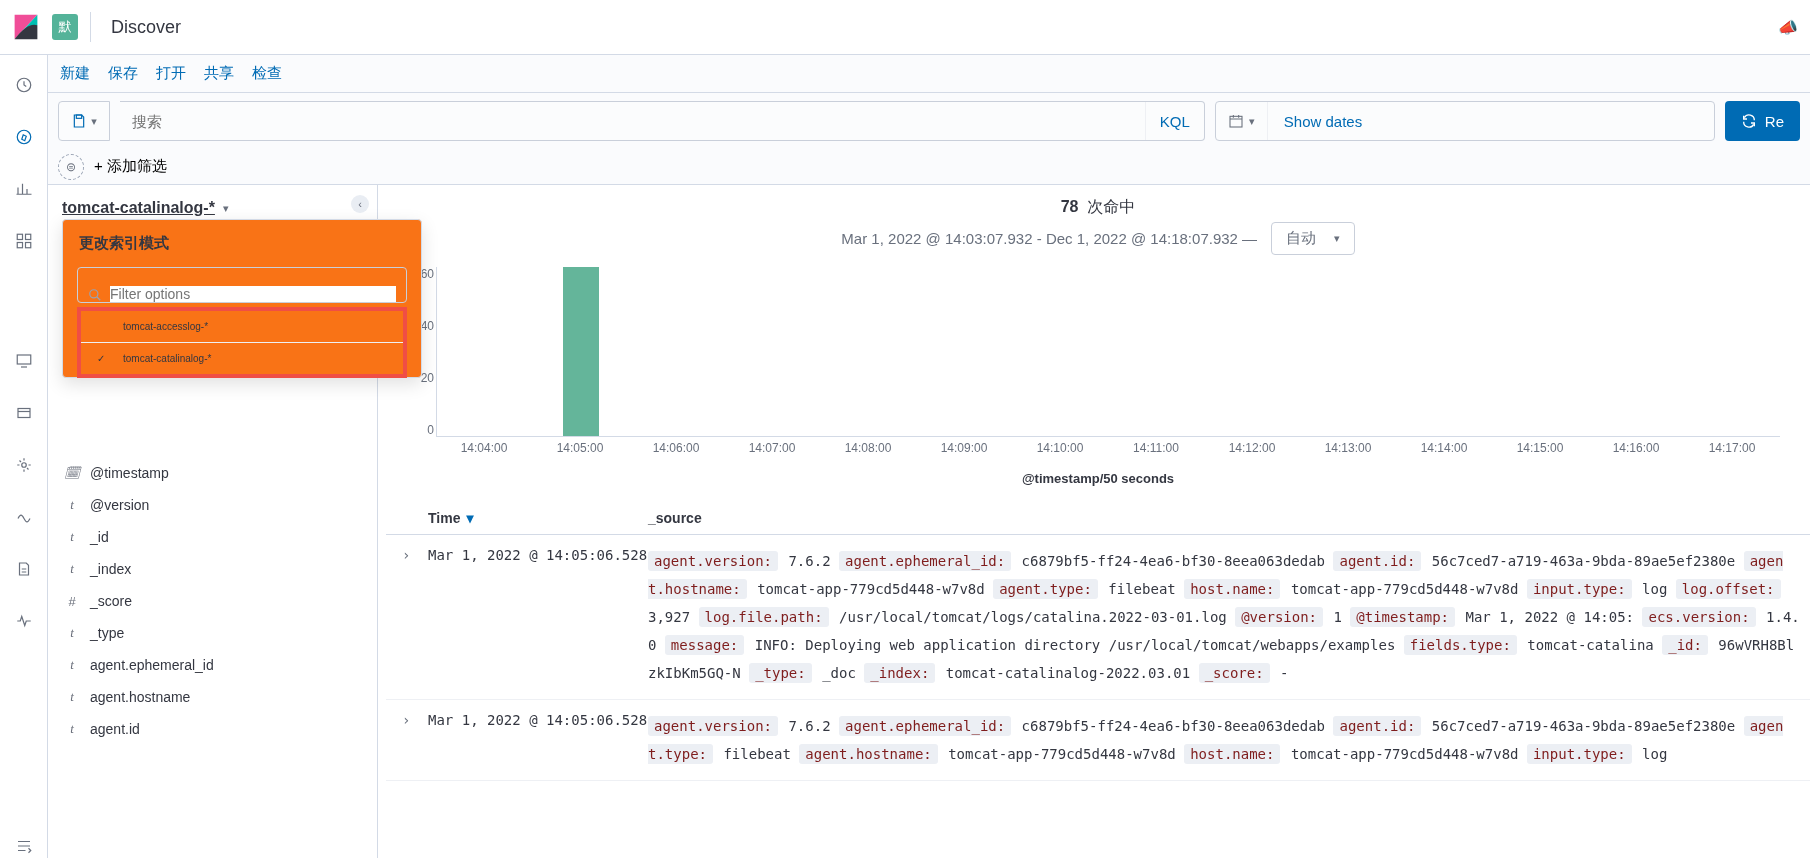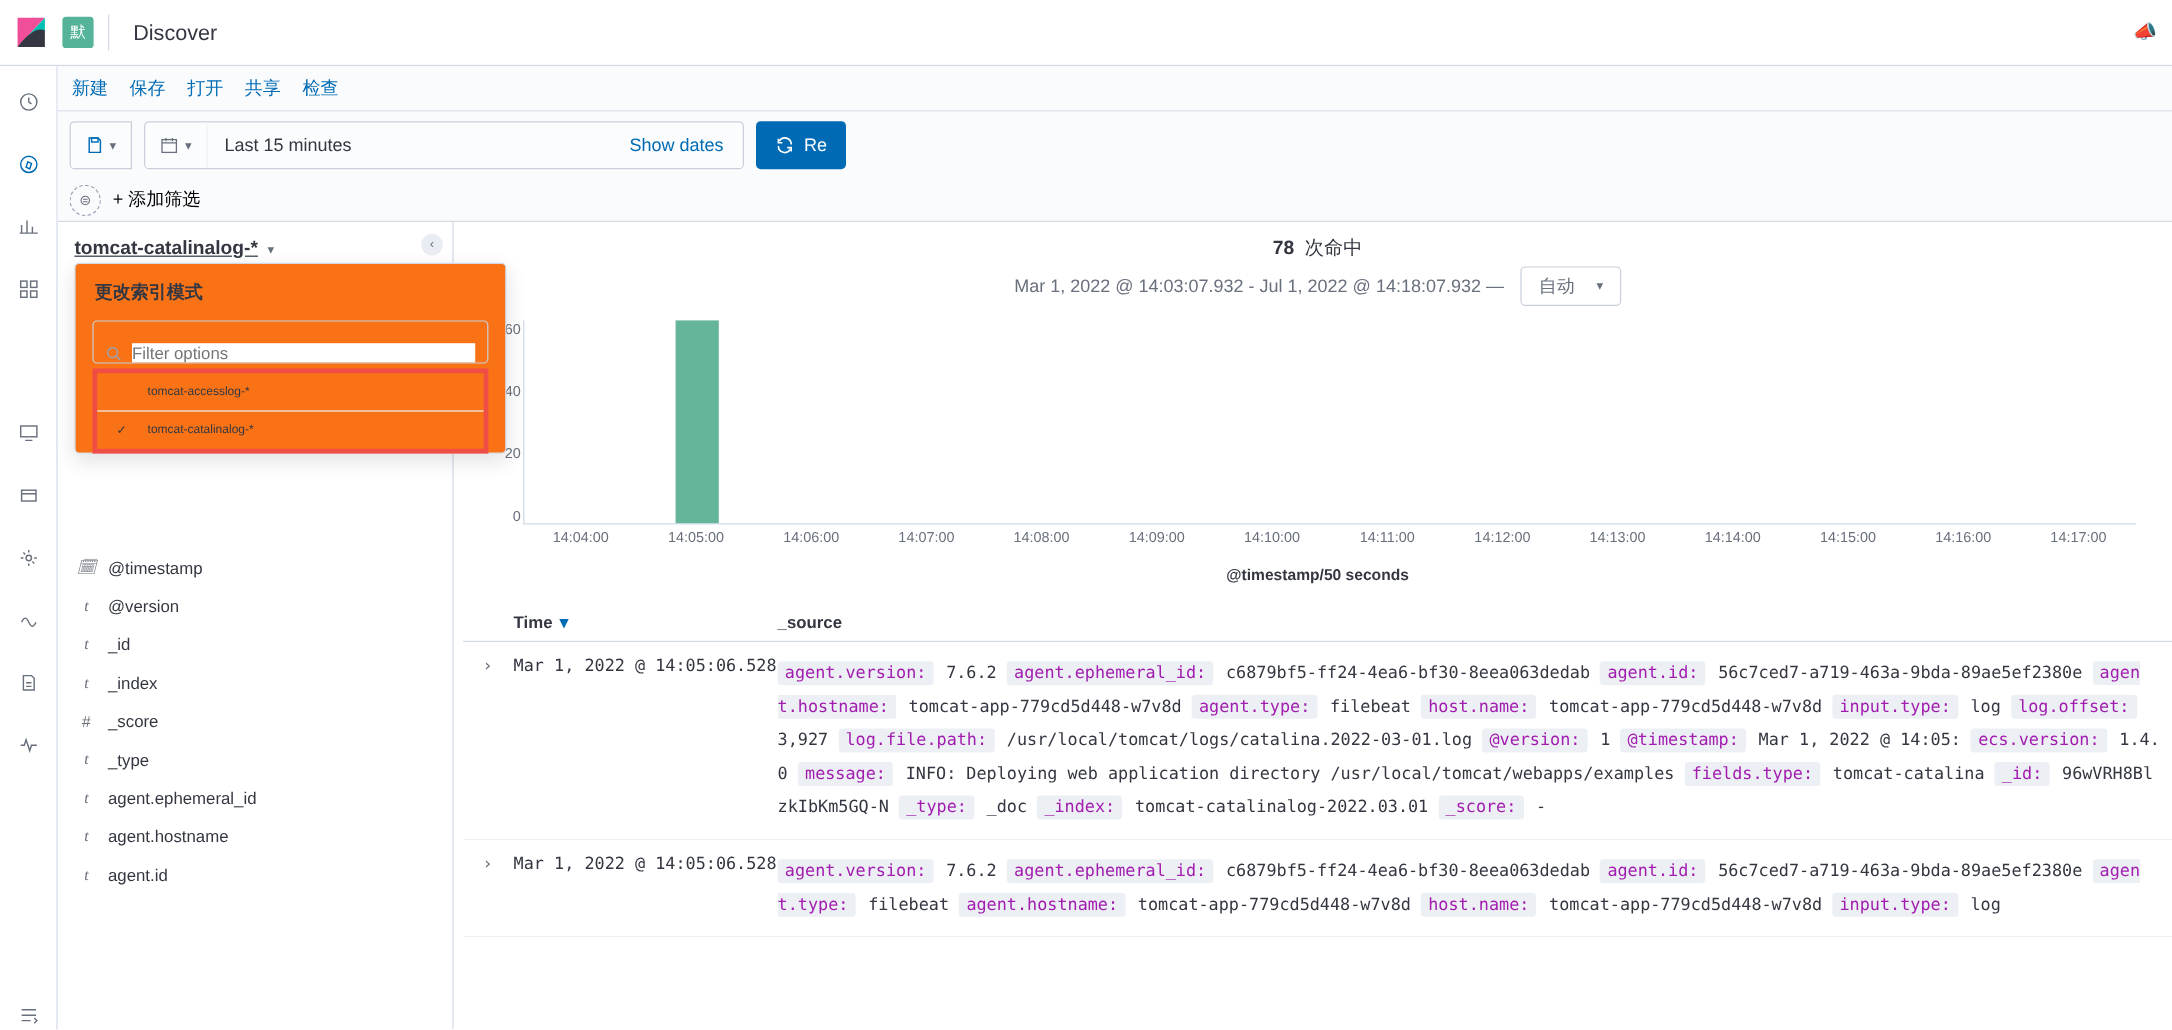--- a/index.html
+++ b/index.html
@@ -61,21 +61,21 @@
 .x-label { text-align: center; font-weight: 600; font-size: 13px; margin-top: 4px; }
 .grid-head { display: flex; border-bottom: 1px solid #d3dae6; padding: 10px 0 8px 16px; font-weight: 700; font-size: 14px; margin-top: 14px; }
 .col-exp { width: 26px; }
 .col-time { width: 220px; display: flex; align-items: center; gap: 6px; }
 .col-src { flex: 1; }
 .sort-down { color: #006bb4; }
 .doc-row { display: flex; border-bottom: 1px solid #eef0f4; padding: 12px 10px 12px 16px; font-family: "SFMono-Regular", Consolas, monospace; font-size: 14px; }
 .doc-exp { width: 26px; color: #69707d; cursor: pointer; }
 .doc-time { width: 220px; white-space: nowrap; }
 .doc-src { flex: 1; line-height: 2; word-break: break-all; }
-.kv-key { background: #eceff4; padding: 2px 6px; border-radius: 3px; color: #a21caf; margin-right: 2px; }
+.kv-key { background: #eceff4; padding: 2px 6px; border-radius: 3px; color: #7f1d1d; margin-right: 2px; }
 .kv-val {  }
 .icon-svg { width: 18px; height: 18px; }
 .chev { font-size: 11px; color: #69707d; }
 </style>
 </head>
 <body>
 
 <div class="topbar">
   <span class="logo">
     <svg viewBox="0 0 32 32">
@@ -174,29 +174,32 @@
     </div>
 
     <div class="querybar-row">
       <div class="saved-btn">
         <svg width="16" height="16" viewBox="0 0 24 24" fill="none" stroke="#006bb4" stroke-width="1.8">
             <path d="M5 3h11l3 3v15H5z"></path>
             <rect x="8" y="3" width="8" height="5"></rect>
           </svg>
         <span class="chev">▾</span>
       </div>
+      <div class="search-wrap">
+        <input class="search-input" placeholder="搜索" style="">
+        <span class="kql-badge">KQL</span>
+      </div>
       <div class="date-wrap">
         <div class="date-cal">
           <svg width="16" height="16" viewBox="0 0 24 24" fill="none" stroke="currentColor" stroke-width="1.6">
               <rect x="3" y="5" width="18" height="16"></rect>
               <path d="M3 9h18M8 3v4M16 3v4"></path>
             </svg>
           <span class="chev">▾</span>
         </div>
-        <div class="date-label">Last 15 minutes</div>
         <div class="show-dates">Show dates</div>
       </div>
       <button class="refresh-btn">
         <svg width="16" height="16" viewBox="0 0 24 24" fill="none" stroke="#fff" stroke-width="2">
             <path d="M20 11A8 8 0 0 0 5 7M4 13a8 8 0 0 0 15 4"></path>
             <path d="M4 4v5h5M20 20v-5h-5"></path>
           </svg>
         <span>Re</span>
       </button>
     </div>
@@ -271,21 +274,21 @@
             </div>
           </div>
       </div>
 
       <div class="results">
         <div class="hits-line">
           <b>78</b>
           &nbsp;<span>次命中</span>
         </div>
         <div class="range-line">
-          <span>Mar 1, 2022 @ 14:03:07.932 - Jul 1, 2022 @ 14:18:07.932 —</span>
+          <span>Mar 1, 2022 @ 14:03:07.932 - Dec 1, 2022 @ 14:18:07.932 —</span>
           <span class="auto-select">
             <span>自动</span>
             <span class="chev">▾</span>
           </span>
         </div>
 
         <div class="chart-wrap">
           <div class="y-axis" id="y-axis">
               <span>60</span>
               <span>40</span>

